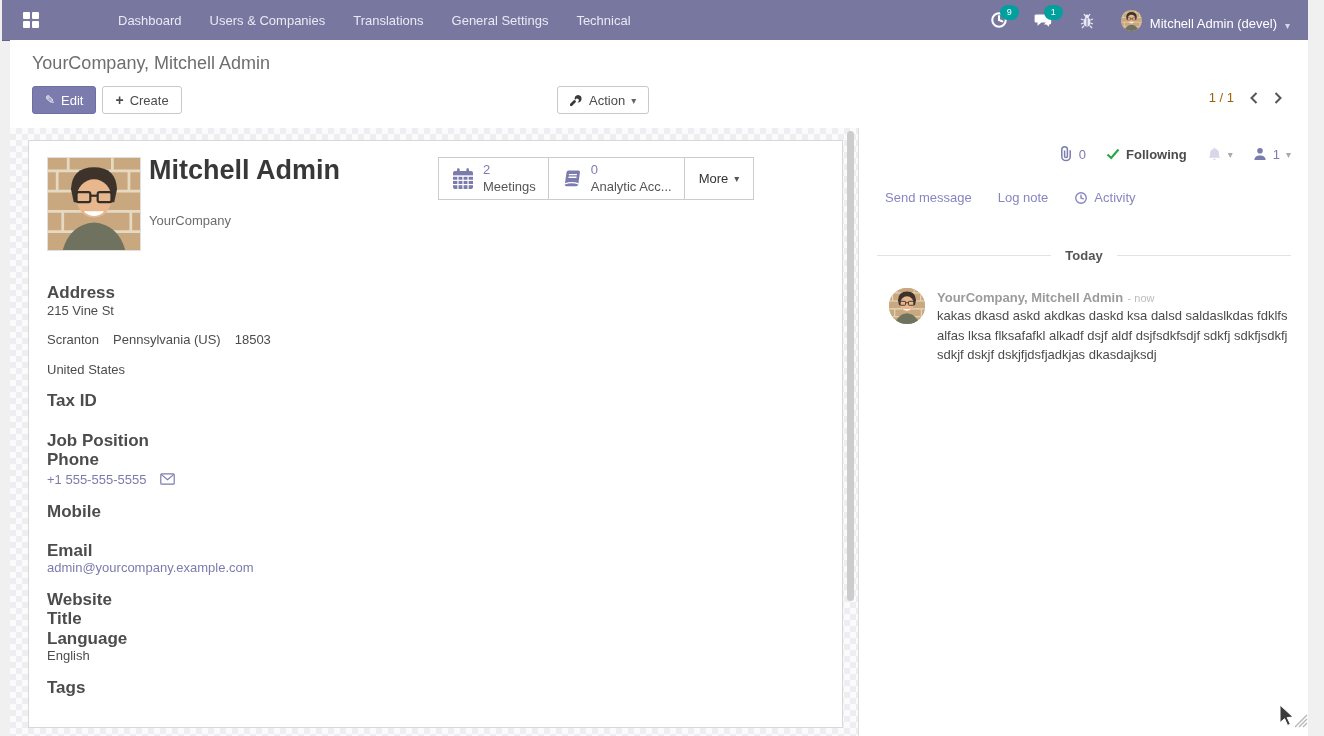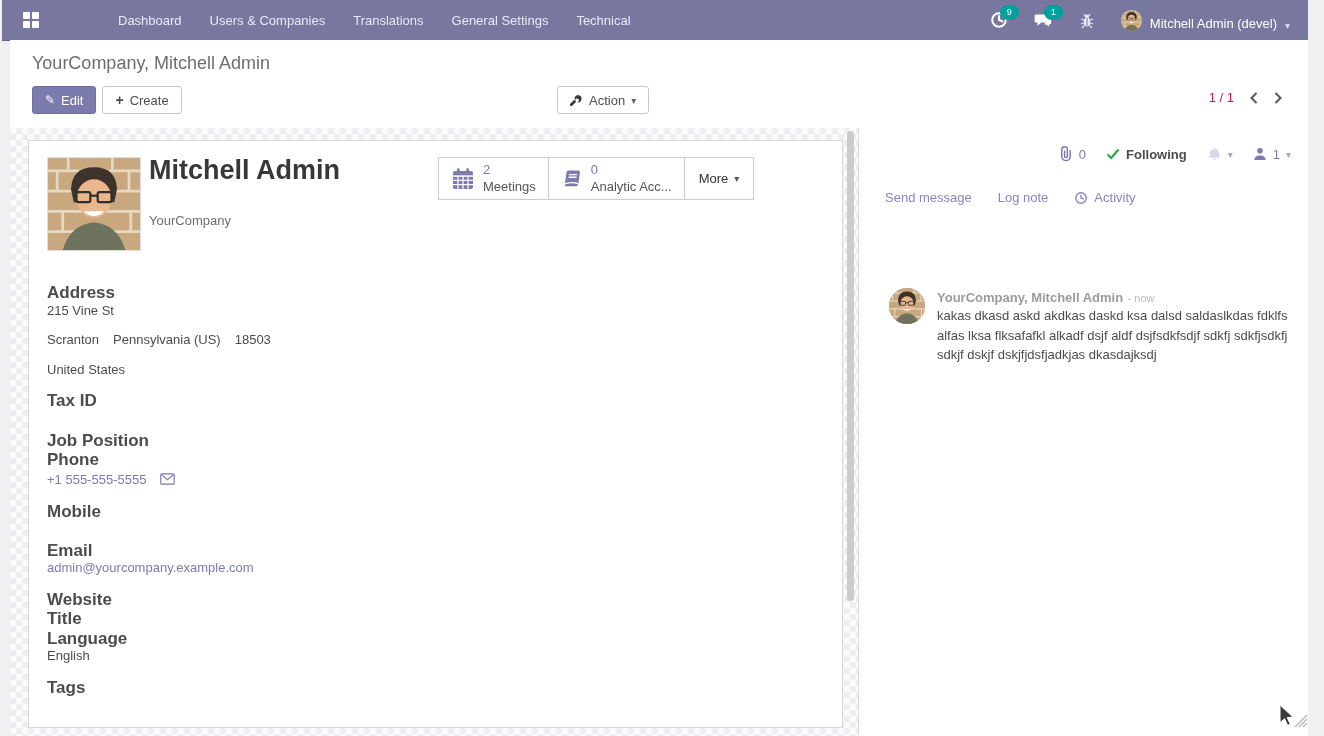--- a/index.html
+++ b/index.html
@@ -18,21 +18,21 @@
   .avatar-sm{width:21px;height:21px;border-radius:50%;overflow:hidden;background:#c9a87f;}
   .caret{font-size:10px;color:#d6d5ea;}
 
   
   .control-panel{position:absolute;left:8px;top:40px;width:1298px;height:88px;background:#fff;border-bottom:1px solid #e5e5e5;}
   .breadcrumb{position:absolute;left:22px;top:13px;font-size:18px;color:#6e6e6e;}
   .btn{display:inline-flex;align-items:center;gap:6px;height:28px;padding:0 12px;font-size:13px;border-radius:3px;border:1px solid #c9c9c9;background:#fff;color:#4c4c4c;cursor:pointer;box-sizing:border-box;}
   .btn-primary{background:#7c7bad;border-color:#6f6ea2;color:#fff;}
   .cp-left{position:absolute;left:22px;top:46px;display:flex;gap:6px;}
   .cp-center{position:absolute;left:547px;top:46px;}
-  .pager{position:absolute;right:26px;top:50px;display:flex;align-items:center;gap:16px;font-size:13px;color:#be185d;}
+  .pager{position:absolute;right:26px;top:50px;display:flex;align-items:center;gap:16px;font-size:13px;color:#a16207;}
   .chev{cursor:pointer;display:flex;align-items:center;}
 
   
   .main{position:absolute;left:8px;top:128px;width:1298px;height:608px;}
   .form-zone{position:absolute;left:0;top:0;width:848px;height:608px;
     background-color:#fbfbfc;
     background-image:
       linear-gradient(45deg,#eeeef2 25%,transparent 25%,transparent 75%,#eeeef2 75%),
       linear-gradient(45deg,#eeeef2 25%,transparent 25%,transparent 75%,#eeeef2 75%);
     background-size:12px 12px;background-position:0 0,6px 6px;}
@@ -332,20 +332,25 @@
           <span class="chat-action">Log note</span>
           <span class="chat-action">
             <svg width="14" height="14" viewBox="0 0 16 16">
               <circle cx="8" cy="8" r="6" fill="none" stroke="#8785c2" stroke-width="1.6"></circle>
               <path d="M8 4.8 L8 8 L10.6 9" fill="none" stroke="#8785c2" stroke-width="1.6" stroke-linecap="round"></path>
             </svg>
             <span>Activity</span>
           </span>
         </div>
 
+        <div class="today-divider">
+          <span class="line"></span>
+          <span class="lbl">Today</span>
+          <span class="line"></span>
+        </div>
 
         <div class="message">
           <span class="avatar-msg">
             <svg width="36" height="36">
                 <use href="#avatar-art" width="36" height="36"></use>
               </svg>
           </span>
           <div>
             <div>
               <span class="msg-author">YourCompany, Mitchell Admin</span>

